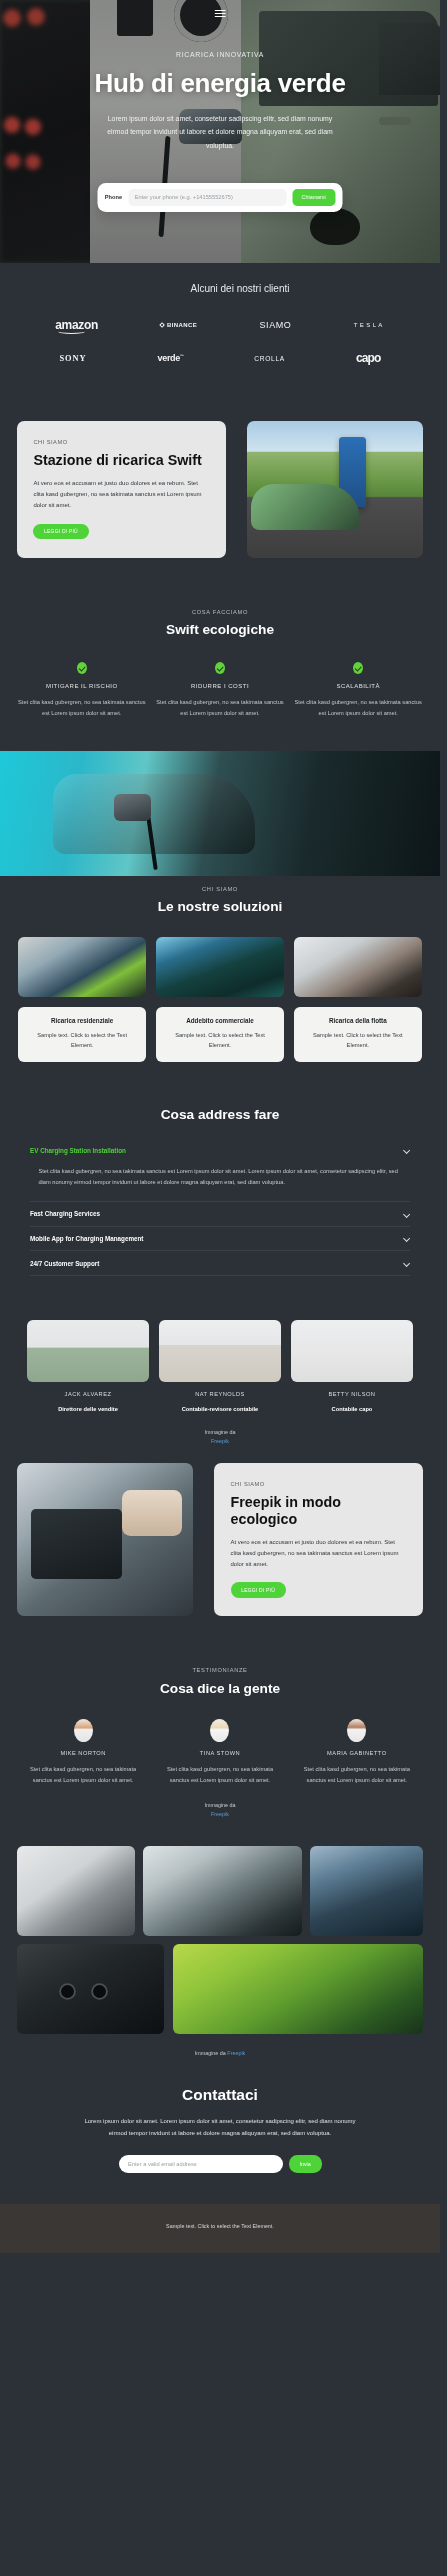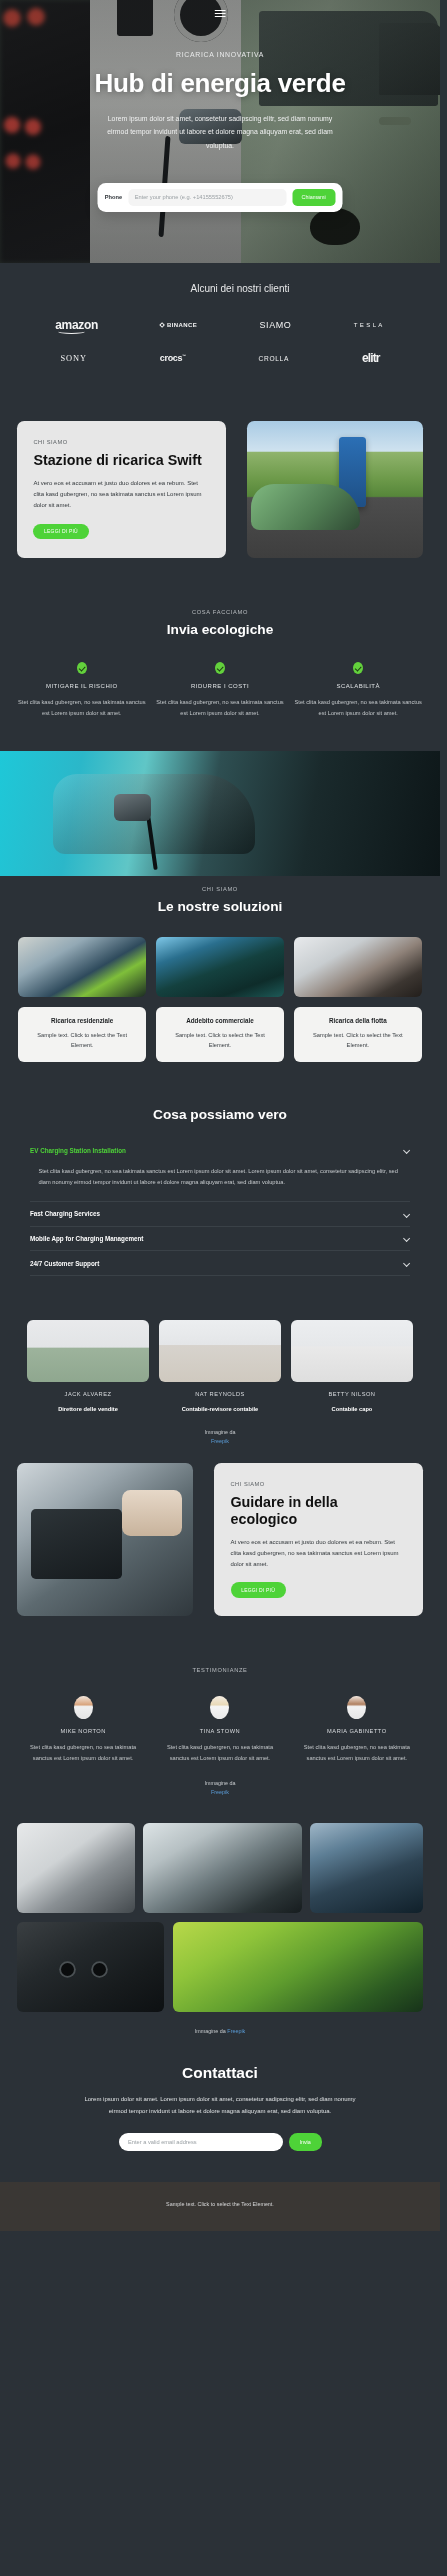--- a/index.html
+++ b/index.html
@@ -136,21 +136,21 @@
   .logo-amazon { font-size: 12px; font-weight: 700; letter-spacing: -0.3px; position: relative; }
   .logo-amazon::after {
     content: ""; position: absolute; left: 2.4px; bottom: -2.4px; width: 27.4px; height: 4.2px;
     border-bottom: 1.2px solid #fff; border-radius: 0 0 50% 50%;
   }
   .logo-binance { font-size: 6px; font-weight: 700; letter-spacing: 0.4px; }
   .logo-binance .d { display: inline-block; transform: rotate(45deg); width: 4.2px; height: 4.2px;
       border: 1px solid #fff; margin-right: 2.4px; vertical-align: -0.6px; }
   .logo-evga { font-size: 9px; letter-spacing: 0.6px; font-weight: 400; }
   .logo-tesla { font-size: 6px; letter-spacing: 2.4px; font-weight: 400; }
-  .logo-sony { font-family: "Liberation Serif", serif; font-size: 8.4px; font-weight: 400; letter-spacing: 0.9px; }
+  .logo-sony { font-family: "Liberation Serif", serif; font-size: 8.4px; font-weight: 700; letter-spacing: 0.9px; }
   .logo-crocs { font-size: 9px; font-weight: 700; letter-spacing: -0.3px; }
   .logo-crocs sup { font-size: 3.6px; vertical-align: super; }
   .logo-crolla { font-size: 6.6px; letter-spacing: 0.7px; font-weight: 400; }
   .logo-asos { font-size: 12px; font-weight: 700; letter-spacing: -0.9px; }
 
   
   .split {
     display: flex; gap: 21px; padding: 10.7px 16.7px 24px; align-items: stretch; justify-content: center;
   }
   .card-light {
@@ -383,39 +383,39 @@
   <section class="clients">
     <h2>Alcuni dei nostri clienti</h2>
     <div class="logo-row">
       <div class="logo logo-amazon">amazon</div>
       <div class="logo logo-binance"><i class="d"></i><span>BINANCE</span></div>
       <div class="logo logo-evga">SIAMO</div>
       <div class="logo logo-tesla">TESLA</div>
     </div>
     <div class="logo-row">
       <div class="logo logo-sony">SONY</div>
-      <div class="logo logo-crocs"><span>crocs</span><sup>™</sup></div>
+      <div class="logo logo-crocs"><span>verde</span><sup>™</sup></div>
       <div class="logo logo-crolla">CROLLA</div>
-      <div class="logo logo-asos">elitr</div>
+      <div class="logo logo-asos">capo</div>
     </div>
   </section>
 
   <section class="split">
     <div class="card-light">
       <div class="eyebrow-dark">CHI SIAMO</div>
       <h3>Stazione di ricarica Swift</h3>
       <p>At vero eos et accusam et justo duo dolores et ea rebum. Stet clita kasd gubergren, no sea takimata sanctus est Lorem ipsum dolor sit amet.</p>
       <button class="btn-pill">LEGGI DI PIÙ</button>
     </div>
     <div class="photo photo-station"></div>
   </section>
 
   <section class="features">
     <div class="eyebrow">COSA FACCIAMO</div>
-    <div class="sec-title">Invia ecologiche</div>
+    <div class="sec-title">Swift ecologiche</div>
     <div class="feat-row">
       <div class="feat">
         <div class="check"></div>
         <h4>MITIGARE IL RISCHIO</h4>
         <p>Stet clita kasd gubergren, no sea takimata sanctus est Lorem ipsum dolor sit amet.</p>
       </div>
       <div class="feat">
         <div class="check"></div>
         <h4>RIDURRE I COSTI</h4>
         <p>Stet clita kasd gubergren, no sea takimata sanctus est Lorem ipsum dolor sit amet.</p>
@@ -450,21 +450,21 @@
         <p>Sample text. Click to select the Text Element.</p>
       </div>
       <div class="sol-card">
         <h4>Ricarica della flotta</h4>
         <p>Sample text. Click to select the Text Element.</p>
       </div>
     </div>
   </section>
 
   <section class="accordion">
-    <div class="sec-title">Cosa possiamo vero</div>
+    <div class="sec-title">Cosa address fare</div>
     <div class="acc-wrap">
       <div class="acc-item open">
         <div class="acc-head">
           <span class="t">EV Charging Station Installation</span>
           <span class="chev"></span>
         </div>
         <div class="acc-body">
           <p>Stet clita kasd gubergren, no sea takimata sanctus est Lorem ipsum dolor sit amet. Lorem ipsum dolor sit amet, consetetur sadipscing elitr, sed diam nonumy eirmod tempor invidunt ut labore et dolore magna aliquyam erat, sed diam voluptua.</p>
         </div>
       </div>
@@ -510,28 +510,29 @@
     <div class="credit">
       <span>Immagine da</span><br>
       <a href="#">Freepik</a>
     </div>
   </section>
 
   <section class="split">
     <div class="photo photo-driving"></div>
     <div class="card-light">
       <div class="eyebrow-dark">CHI SIAMO</div>
-      <h3>Guidare in della ecologico</h3>
+      <h3>Freepik in modo ecologico</h3>
       <p>At vero eos et accusam et justo duo dolores et ea rebum. Stet clita kasd gubergren, no sea takimata sanctus est Lorem ipsum dolor sit amet.</p>
       <button class="btn-pill">LEGGI DI PIÙ</button>
     </div>
   </section>
 
   <section class="testi">
     <div class="eyebrow">TESTIMONIANZE</div>
+    <div class="sec-title">Cosa dice la gente</div>
     <div class="testi-row">
       <div class="testi-item">
         <div class="avatar av-1"></div>
         <div class="nm">MIKE NORTON</div>
         <p>Stet clita kasd gubergren, no sea takimata sanctus est Lorem ipsum dolor sit amet.</p>
       </div>
       <div class="testi-item">
         <div class="avatar av-2"></div>
         <div class="nm">TINA STOWN</div>
         <p>Stet clita kasd gubergren, no sea takimata sanctus est Lorem ipsum dolor sit amet.</p>

